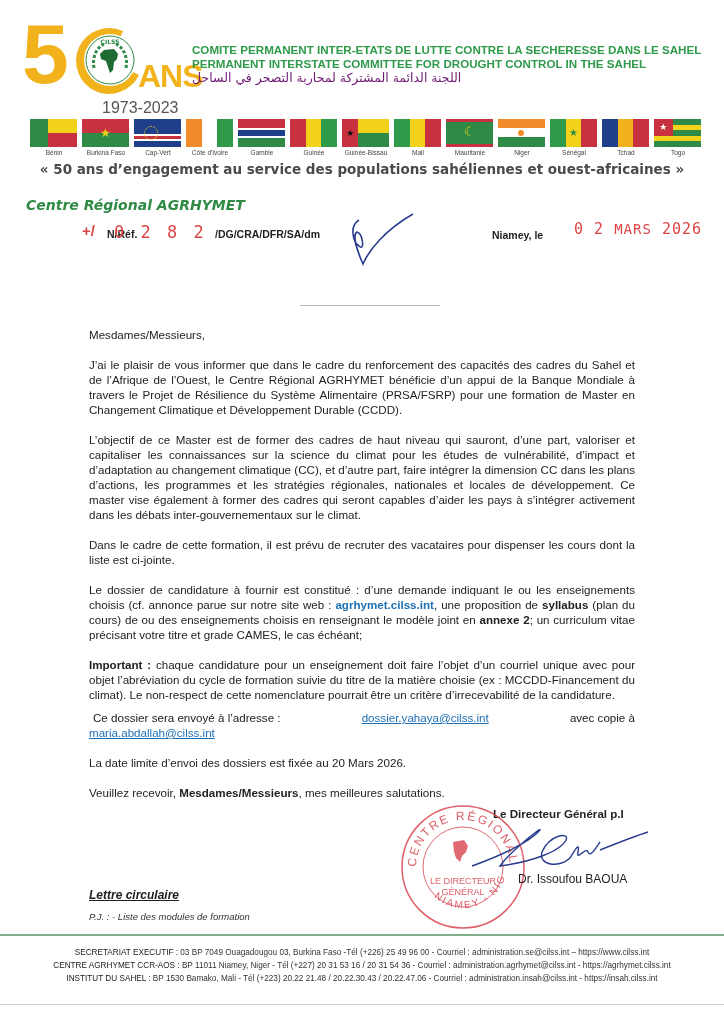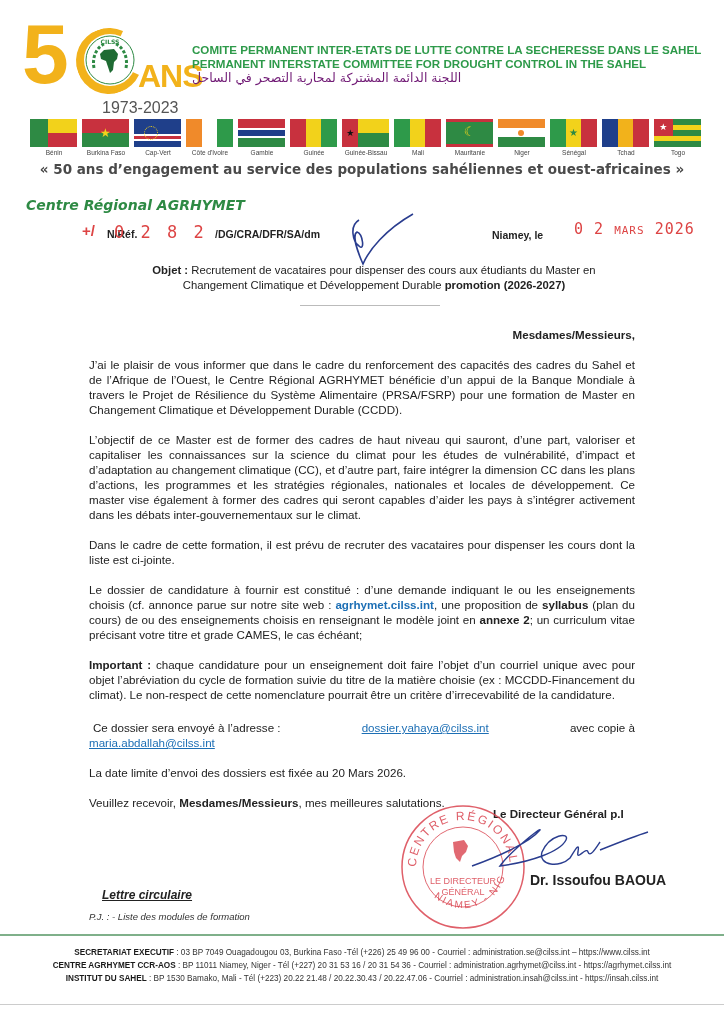--- a/index.html
+++ b/index.html
@@ -30,51 +30,51 @@
 
     
     .centre { position: absolute; left: 26px; top: 197px; font-family: "DejaVu Sans", sans-serif; font-style: italic; font-weight: bold; font-size: 14px; color: #2e8a44; }
     .ref { position: absolute; left: 89px; top: 228px; font-weight: bold; font-size: 10.5px; color: #222; padding-left: 18px; }
     .ref-stamp { position: absolute; left: 114px; top: 222px; font-family: "DejaVu Sans Mono", monospace; font-size: 17px; color: #d44; letter-spacing: 3px; }
     .ref-mark { position: absolute; left: 82px; top: 222px; font-size: 15px; color: #d44; font-weight: bold; }
     .ref-tail { position: absolute; left: 215px; top: 228px; font-weight: bold; font-size: 10.5px; color: #222; }
     .paraph { position: absolute; left: 345px; top: 212px; width: 70px; height: 56px; }
     .place { position: absolute; left: 456px; top: 229px; font-weight: bold; font-size: 10.5px; color: #222; padding-left: 36px; }
     .date-stamp { position: absolute; left: 574px; top: 220px; font-family: "DejaVu Sans Mono", monospace; font-size: 15px; color: #d44; letter-spacing: 1px; }
-    .date-stamp .mo { font-size: 11px; }
+    .date-stamp .mo { font-size: 14px; }
 
     .objet { position: absolute; left: 84px; top: 263px; width: 580px; text-align: center; font-size: 11.3px; line-height: 15px; color: #222; }
     .objet .lbl { font-weight: bold; }
     .objet .b { font-weight: bold; }
     .sep { position: absolute; left: 300px; top: 305px; width: 140px; height: 1px; background: #bbb; }
 
     
     .body { position: absolute; left: 89px; top: 327px; width: 546px; font-size: 11.6px; line-height: 15px; color: #222; }
     .body p { text-align: justify; margin-bottom: 15px; }
-    .body .salut { font-weight: bold; margin-bottom: 15px; text-align: right; }
+    .body .salut { font-weight: normal; margin-bottom: 15px; }
     .body b { font-weight: bold; }
     .body .linkb { color: #1d6fb5; font-weight: bold; }
     .body .mail { color: #1d6fb5; text-decoration: underline; }
-    .body .tight { margin-bottom: 18px; }
+    .body .tight { margin-bottom: 8px; }
     .body .sendline { display: flex; justify-content: space-between; }
 
     
     .sig-title { position: absolute; left: 493px; top: 807px; font-weight: bold; font-size: 11.6px; color: #222; }
-    .sig-name { position: absolute; left: 530px; top: 872px; font-weight: bold; font-size: 14px; color: #222; }
+    .sig-name { position: absolute; left: 518px; top: 872px; font-weight: normal; font-size: 12px; color: #222; }
     .seal { position: absolute; left: 398px; top: 802px; width: 130px; height: 130px; }
     .signature { position: absolute; left: 470px; top: 822px; width: 180px; height: 60px; }
 
-    .circ { position: absolute; left: 89px; top: 888px; font-style: italic; font-weight: bold; font-size: 12px; text-decoration: underline; color: #222; margin-left: 13px; }
+    .circ { position: absolute; left: 89px; top: 888px; font-style: italic; font-weight: bold; font-size: 12px; text-decoration: underline; color: #222; }
     .pj { position: absolute; left: 89px; top: 911px; font-style: italic; font-size: 9.5px; color: #333; }
     .pj .item { }
 
     
     .footer-rule { position: absolute; left: 0; top: 934px; width: 724px; height: 2px; background: #7fb08a; }
     .footer { position: absolute; left: 0; top: 946px; width: 724px; text-align: center; font-size: 8.2px; line-height: 13px; color: #333; }
-    .footer .k { font-weight: bold; color: #1a1a1a; }
+    .footer .k { font-weight: normal; color: #1a1a1a; }
     .footer-rule2 { position: absolute; left: 0; top: 1004px; width: 724px; height: 1px; background: #ccc; }
   </style>
 </head>
 <body>
 
 <div class="page">
 
   <div class="logo">
     <div class="big5">5</div>
     <div class="ring"></div>
@@ -186,29 +186,20 @@
     <path d="M14 8 C4 14, 8 30, 14 34 C20 40, 18 22, 12 20 C8 22, 10 34, 18 52 C24 38, 40 18, 68 2" fill="none" stroke="#2a3d8f" stroke-width="1.6"></path>
   </svg>
 
   <div class="place">Niamey, le</div>
   <div class="date-stamp">
     <span>0 2</span>
     <span class="mo">MARS</span>
     <span>2026</span>
   </div>
 
-  <div class="objet">
-    <div>
-      <span class="lbl">Objet :</span>
-      <span>Recrutement de vacataires pour dispenser des cours aux étudiants du Master en</span>
-    </div>
-    <div>
-      <span>Changement Climatique et Développement Durable </span><span class="b">promotion (2026-2027)</span>
-    </div>
-  </div>
   <div class="sep"></div>
 
   <div class="body">
     <div class="salut">Mesdames/Messieurs,</div>
 
     <p>J’ai le plaisir de vous informer que dans le cadre du renforcement des capacités des cadres du Sahel et de l’Afrique de l’Ouest, le Centre Régional AGRHYMET bénéficie d’un appui de la Banque Mondiale à travers le Projet de Résilience du Système Alimentaire (PRSA/FSRP) pour une formation de Master en Changement Climatique et Développement Durable (CCDD).</p>
     <p>L’objectif de ce Master est de former des cadres de haut niveau qui sauront, d’une part, valoriser et capitaliser les connaissances sur la science du climat pour les études de vulnérabilité, d’impact et d’adaptation au changement climatique (CC), et d’autre part, faire intégrer la dimension CC dans les plans d’actions, les programmes et les stratégies régionales, nationales et locales de développement. Ce master vise également à former des cadres qui seront capables d’aider les pays à s’intégrer activement dans les débats inter-gouvernementaux sur le climat.</p>
     <p>Dans le cadre de cette formation, il est prévu de recruter des vacataires pour dispenser les cours dont la liste est ci-jointe.</p>
 
     <p><span>Le dossier de candidature à fournir est constitué : d’une demande indiquant le ou les enseignements choisis (cf. annonce parue sur notre site web : </span><span class="linkb">agrhymet.cilss.int</span><span>, une proposition de </span><b>syllabus</b><span> (plan du cours) de ou des enseignements choisis en renseignant le modèle joint en </span><b>annexe 2</b><span>; un curriculum vitae précisant votre titre et grade CAMES, le cas échéant;</span></p>

